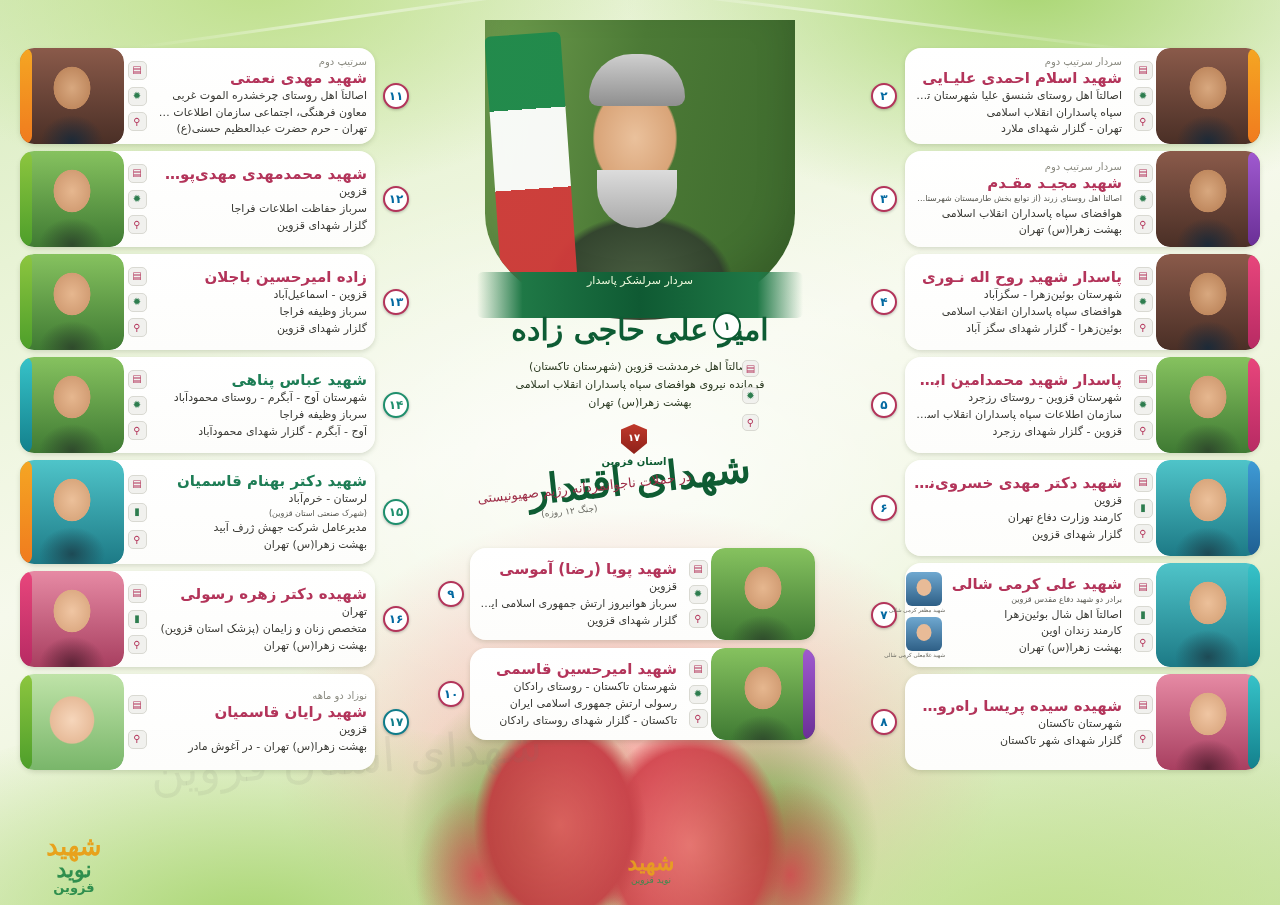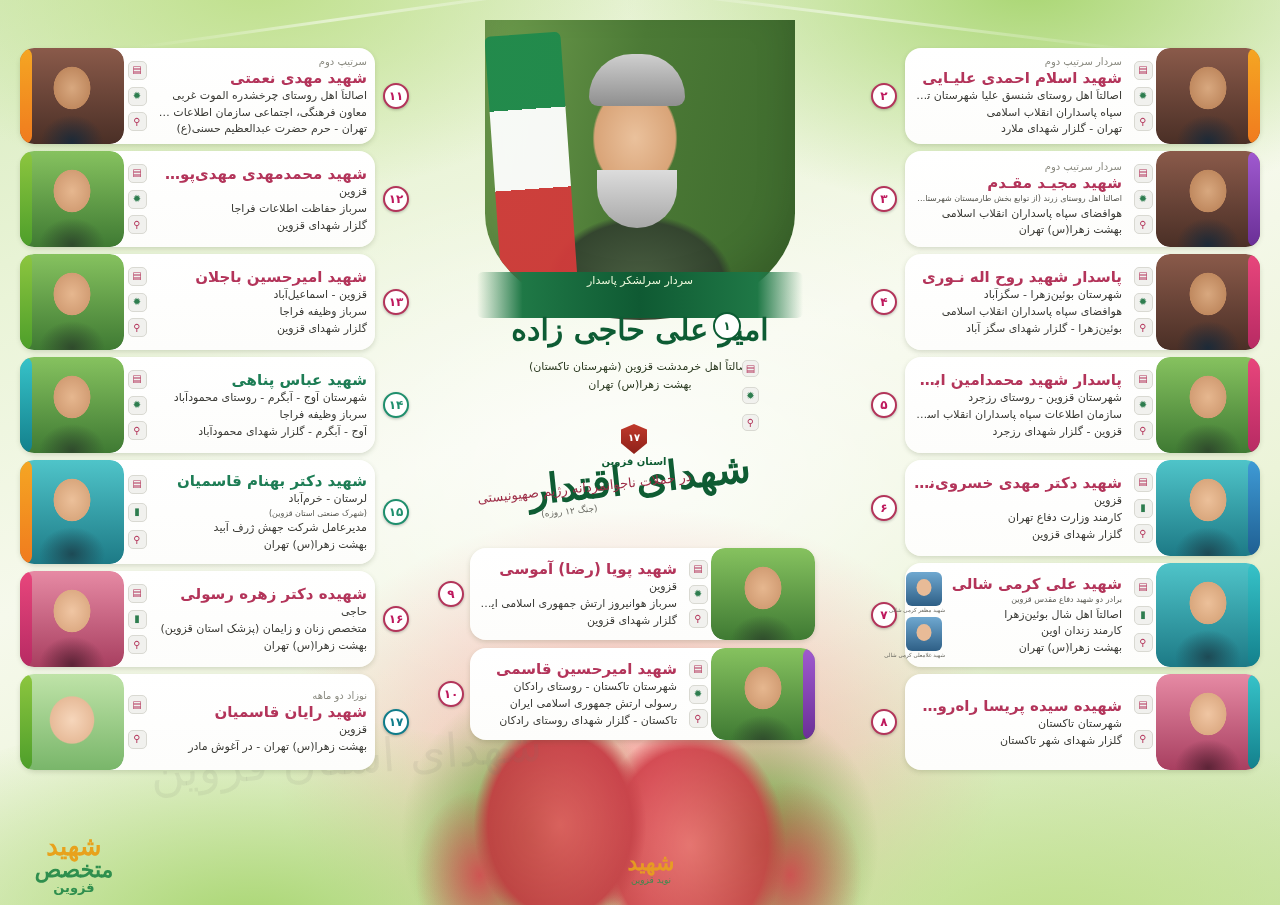--- a/index.html
+++ b/index.html
@@ -69,21 +69,21 @@
     overflow: visible;
   }
   .card.tall { height: 104px; }
 
   
   .num {
     position: absolute; top: 50%; transform: translateY(-50%);
     width: 26px; height: 26px; border-radius: 50%;
     background: #fff;
     border: 2px solid #b3345a;
-    color: #be185d;
+    color: #0369a1;
     font-size: 12px; font-weight: bold;
     display: flex; align-items: center; justify-content: center;
     box-shadow: 0 1px 3px rgba(0,0,0,.25);
   }
   .col-right .num { left: -34px; }
   .col-left  .num { right: -34px; }
   .num.green { border-color: #1f8f6d; color: #1f8f6d; }
   .num.teal  { border-color: #0f7c8a; color: #0f7c8a; }
 
   
@@ -518,21 +518,21 @@
       </div>
       <div class="photo">
         <div class="face green"></div>
         <div class="edge green"></div>
       </div>
     </div>
 
     <div class="card">
       <div class="num">۱۳</div>
       <div class="txt">
-        <div class="name">شهید امیرحسین باجلان</div>
+        <div class="name">زاده امیرحسین باجلان</div>
         <div class="line">قزوین - اسماعیل‌آباد</div>
         <div class="line">سرباز وظیفه فراجا</div>
         <div class="line">گلزار شهدای قزوین</div>
       </div>
       <div class="rail">
         <div class="ic r">▤</div>
         <div class="ic g">✹</div>
         <div class="ic r">⚲</div>
       </div>
       <div class="photo">
@@ -577,21 +577,21 @@
       <div class="photo">
         <div class="face teal"></div>
         <div class="edge"></div>
       </div>
     </div>
 
     <div class="card">
       <div class="num">۱۶</div>
       <div class="txt">
         <div class="name">شهیده دکتر زهره رسولی</div>
-        <div class="line">حاجی</div>
+        <div class="line">تهران</div>
         <div class="line">متخصص زنان و زایمان (پزشک استان قزوین)</div>
         <div class="line">بهشت زهرا(س) تهران</div>
       </div>
       <div class="rail">
         <div class="ic r">▤</div>
         <div class="ic g">▮</div>
         <div class="ic r">⚲</div>
       </div>
       <div class="photo">
         <div class="face rose"></div>
@@ -623,20 +623,21 @@
       <div class="hero-flag"></div>
       <div class="hero-hair"></div>
       <div class="hero-beard"></div>
     </div>
     <div class="hero-ribbon"></div>
     <div class="hero-rank">سردار سرلشکر پاسدار</div>
     <div class="hero-name">امیر علی حاجی زاده</div>
     <div class="hero-num">۱</div>
     <div class="hero-lines">
       <div class="hl">اصالتاً اهل خرمدشت قزوین (شهرستان تاکستان)</div>
+      <div class="hl">فرمانده نیروی هوافضای سپاه پاسداران انقلاب اسلامی</div>
       <div class="hl">بهشت زهرا(س) تهران</div>
     </div>
     <div class="hero-icons">
       <div class="ic r">▤</div>
       <div class="ic g">✹</div>
       <div class="ic r">⚲</div>
     </div>
   </div>
 
   <div class="title-art">
@@ -684,20 +685,20 @@
         <div class="name">شهید امیرحسین قاسمی</div>
         <div class="line">شهرستان تاکستان - روستای رادکان</div>
         <div class="line">رسولی ارتش جمهوری اسلامی ایران</div>
         <div class="line">تاکستان - گلزار شهدای روستای رادکان</div>
       </div>
     </div>
   </div>
 
   <div class="logo-tl">
     <div class="word">شهید</div>
-    <div class="word word2">متخصص</div>
+    <div class="word word2">نوید</div>
     <div class="sub">قزوین</div>
   </div>
   <div class="logo-bc">
     <div class="word">شهید</div>
     <div class="sub">نوید قزوین</div>
   </div>
 </div>
 
 </body></html>

